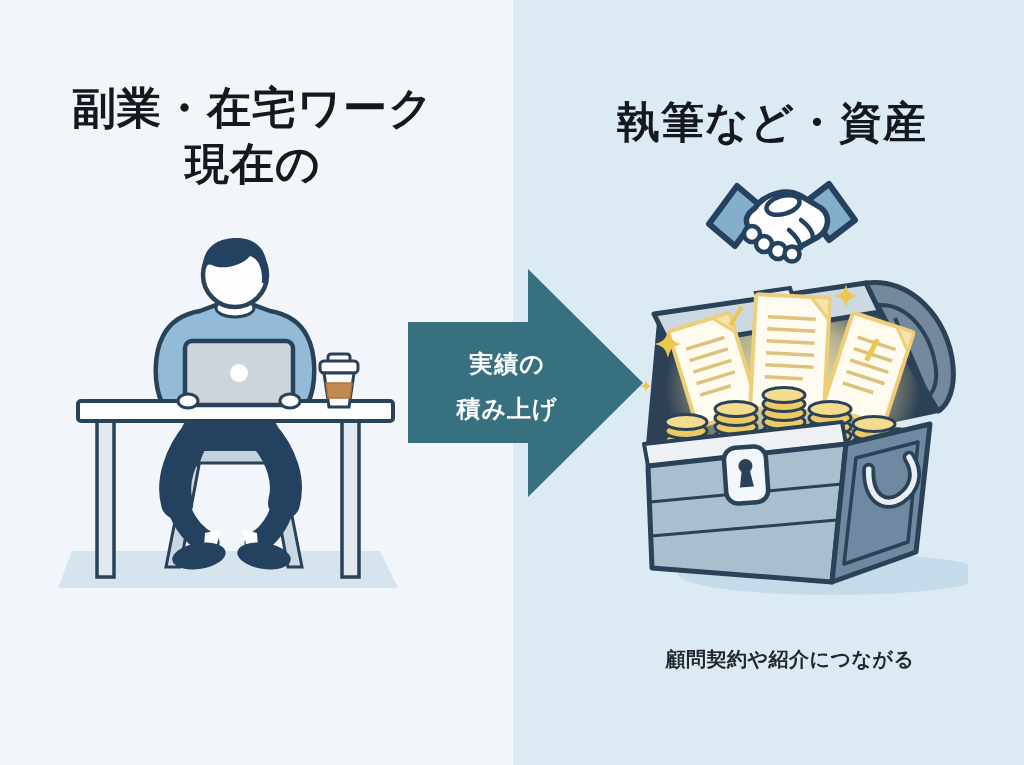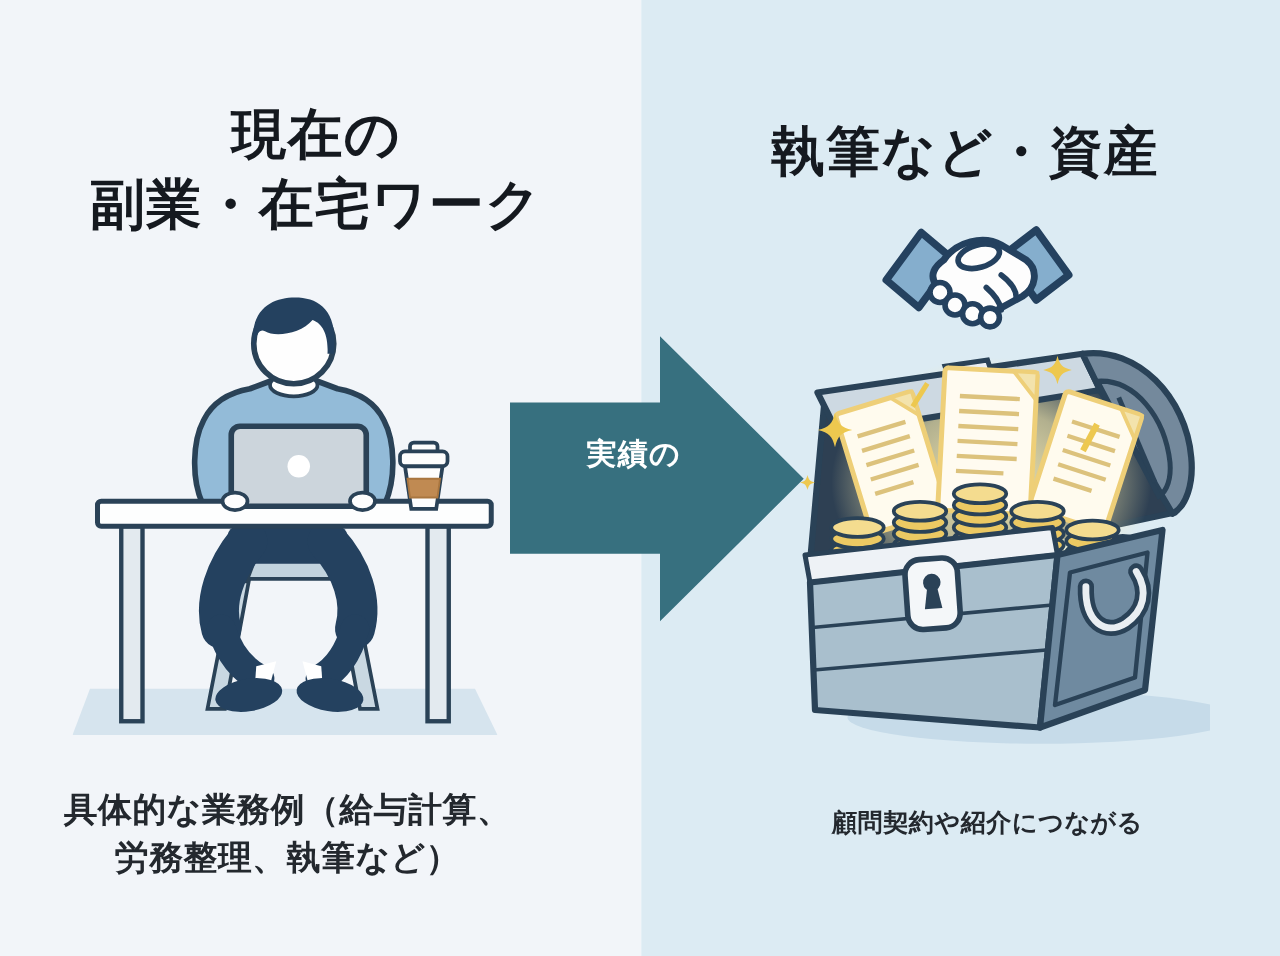--- a/index.html
+++ b/index.html
@@ -35,22 +35,22 @@
 </style>
 </head>
 <body>
 
 <div class="canvas">
 
   <div class="panel left"></div>
   <div class="panel right"></div>
 
   <div class="title left-title">
+    <div>副業・在宅ワーク</div>
     <div>現在の</div>
-    <div>副業・在宅ワーク</div>
   </div>
   <div class="title right-title">執筆など・資産</div>
 
   <svg class="illus handshake" width="170" height="110" viewBox="0 0 170 110">
     <g stroke="#24415f" stroke-linejoin="round" stroke-linecap="round">
       <path d="M 12,66 L 40,28 L 66,50 L 38,88 Z" fill="#85aecd" stroke-width="6"></path>
       <path d="M 158,62 L 132,26 L 106,46 L 132,82 Z" fill="#85aecd" stroke-width="6"></path>
       <path d="M 58,50 C 68,35 90,30 104,38 L 124,50 C 134,58 132,72 121,79 L 99,91 C 87,97 74,95 66,86 L 52,70 C 46,62 51,55 58,50 Z" fill="#fdfdfd" stroke-width="5.5"></path>
       <path d="M 104,62 C 112,68 116,74 116,80 M 92,72 C 99,78 103,84 104,90" fill="none" stroke-width="4.5"></path>
       <circle cx="55" cy="76" r="8" fill="#fdfdfd" stroke-width="4.5"></circle>
@@ -117,20 +117,21 @@
       <path d="M 266,138 L 296,138 L 291,172 L 271,172 Z" fill="#fdfdfd"></path>
       <path d="M 268,148 L 294,148 L 292,163 L 270,163 Z" fill="#c08a52" stroke="#a9763f" stroke-width="1.5"></path>
     </g>
   </svg>
 
   <svg class="arrow-svg" width="248" height="240" viewBox="0 0 248 240">
     <polygon points="8,60 128,60 128,7 243,121 128,235 128,181 8,181" fill="#37707f"></polygon>
   </svg>
   <div class="arrow-label">
     <div>実績の</div>
+    <div>積み上げ</div>
   </div>
 
   <svg class="illus chest-illus" width="360" height="340" viewBox="0 0 360 340">
     <defs>
       <radialGradient id="glowG" cx="50%" cy="50%" r="50%">
         <stop offset="0%" stop-color="#fdf2bb" stop-opacity="0.95"></stop>
         <stop offset="60%" stop-color="#f9ecae" stop-opacity="0.65"></stop>
         <stop offset="100%" stop-color="#f9ecae" stop-opacity="0"></stop>
       </radialGradient>
       <g id="coin">
@@ -242,19 +243,15 @@
       <circle cx="138" cy="208" r="7" fill="#2a4257"></circle>
       <polygon points="134,212 142,212 145,229 131,229" fill="#2a4257"></polygon>
     </g>
 
     <g transform="rotate(-14 284 222)">
       <path d="M 264,206 C 256,234 270,248 288,242 C 304,236 312,222 306,204" fill="none" stroke="#2a4257" stroke-width="13" stroke-linecap="round"></path>
       <path d="M 264,206 C 256,234 270,248 288,242 C 304,236 312,222 306,204" fill="none" stroke="#e9eef2" stroke-width="5.5" stroke-linecap="round"></path>
     </g>
   </svg>
 
-  <div class="caption left-caption">
-    <div>具体的な業務例（給与計算、</div>
-    <div>労務整理、執筆など）</div>
-  </div>
   <div class="caption right-caption">顧問契約や紹介につながる</div>
 
 </div>
 
 </body></html>

